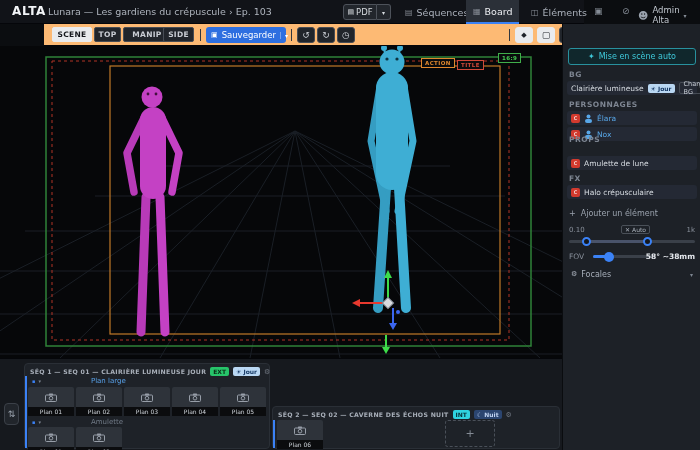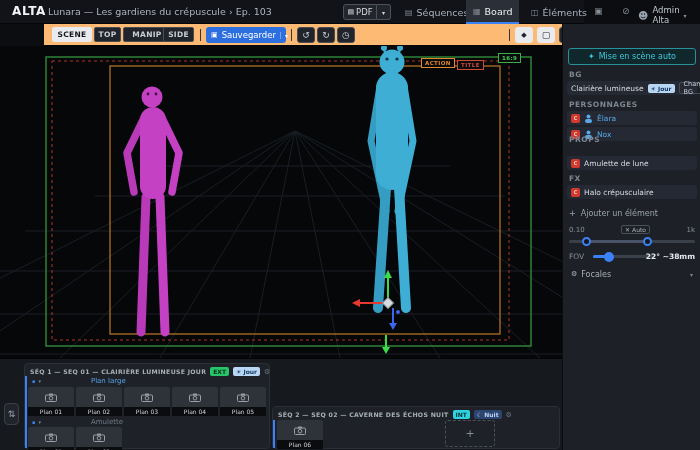--- a/index.html
+++ b/index.html
@@ -306,21 +306,21 @@
       <div class="handle" style="left:13px;"></div>
       <div class="handle" style="left:74px;"></div>
     </div>
 
     <div class="fovrow" style="top:227px;">
       <span class="flabel">FOV</span>
       <div class="track" style="left:24px; top:4px; width:62px;">
         <div class="fill" style="left:0; width:16px; background:#3b82f6;"></div>
         <div class="handle solid" style="left:11px;"></div>
       </div>
-      <span class="fvalue">22° ~38mm</span>
+      <span class="fvalue">58° ~38mm</span>
     </div>
 
     <div class="focales" style="top:243px;">
       <span style="font-size:7px;">⚙</span>
       <span>Focales</span>
       <span class="caret">▾</span>
     </div>
   </div>
 
   <div class="strip">

